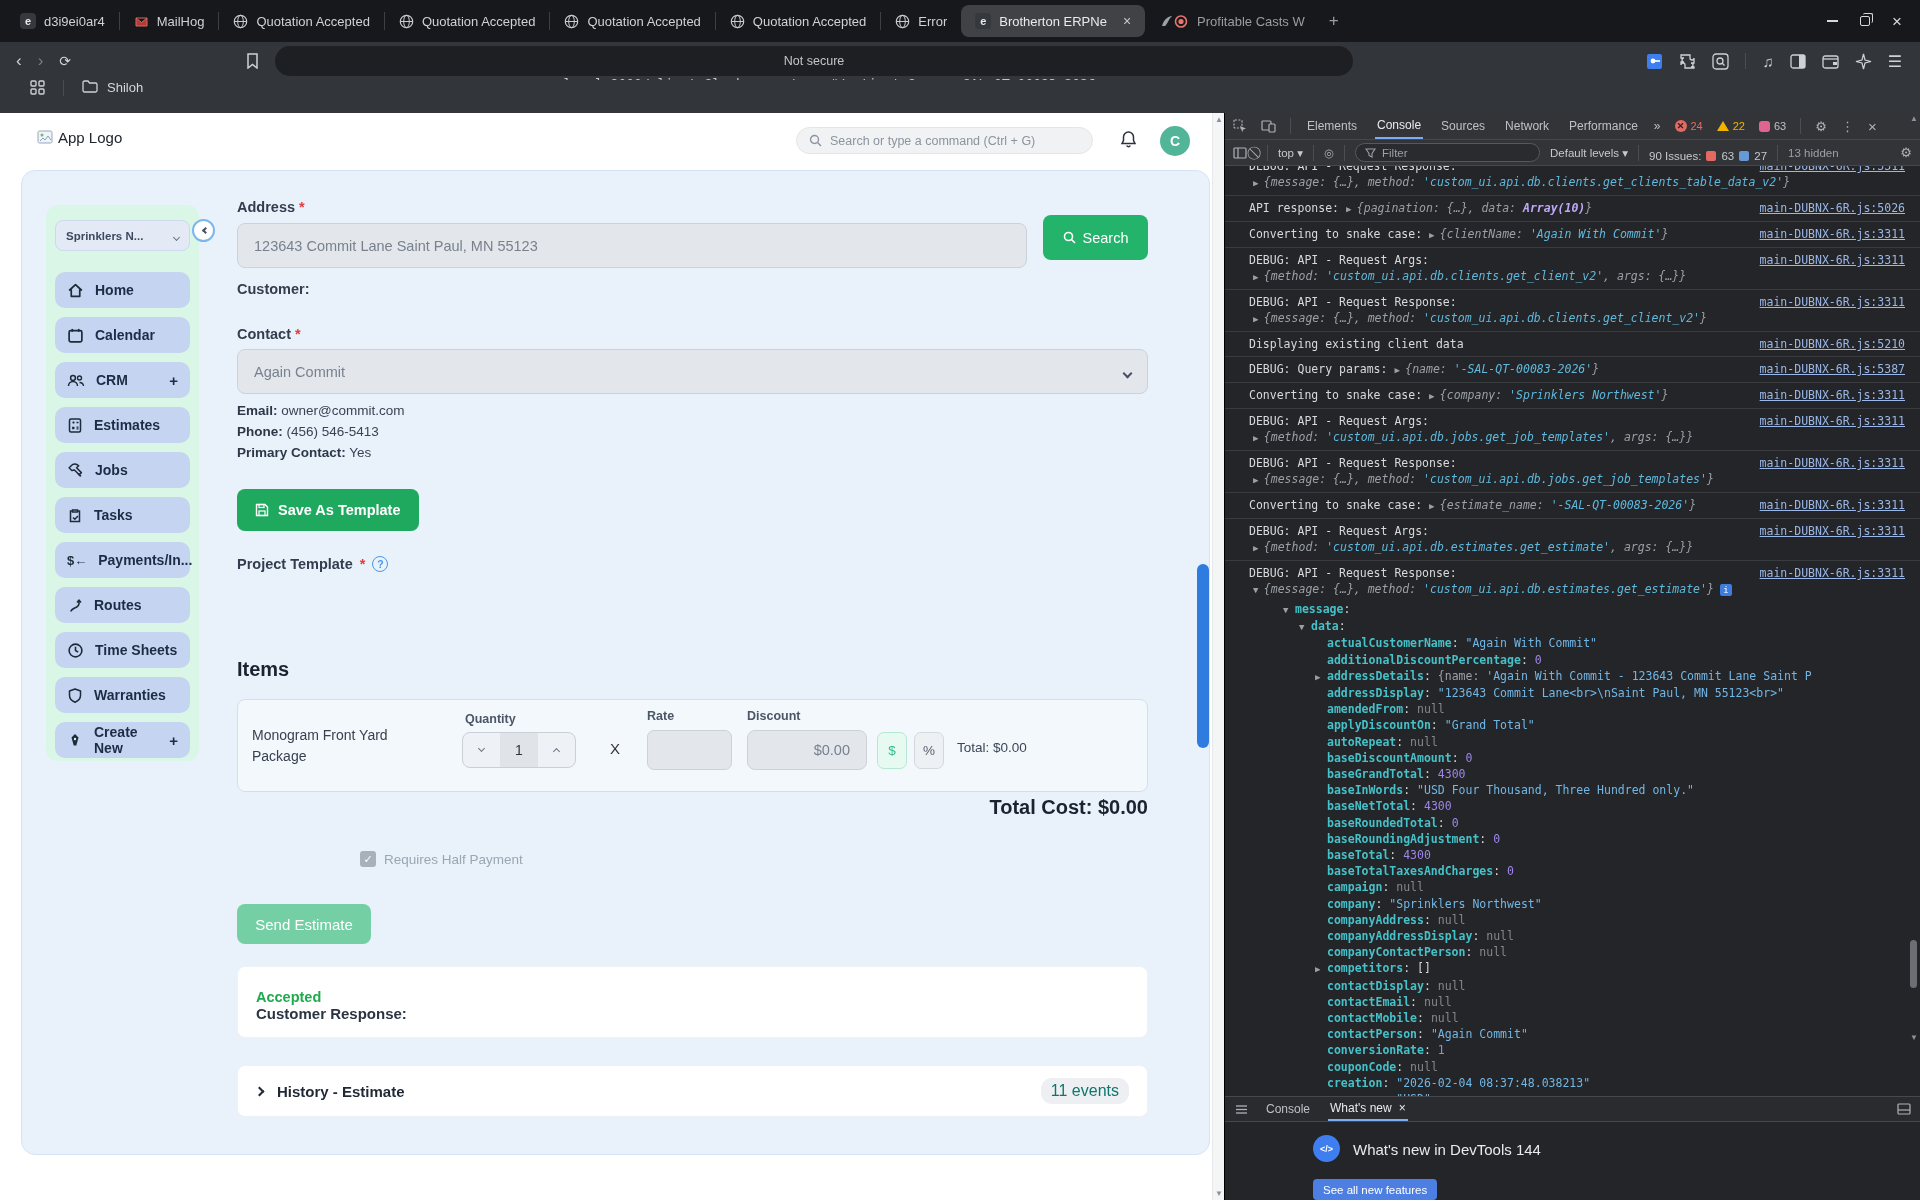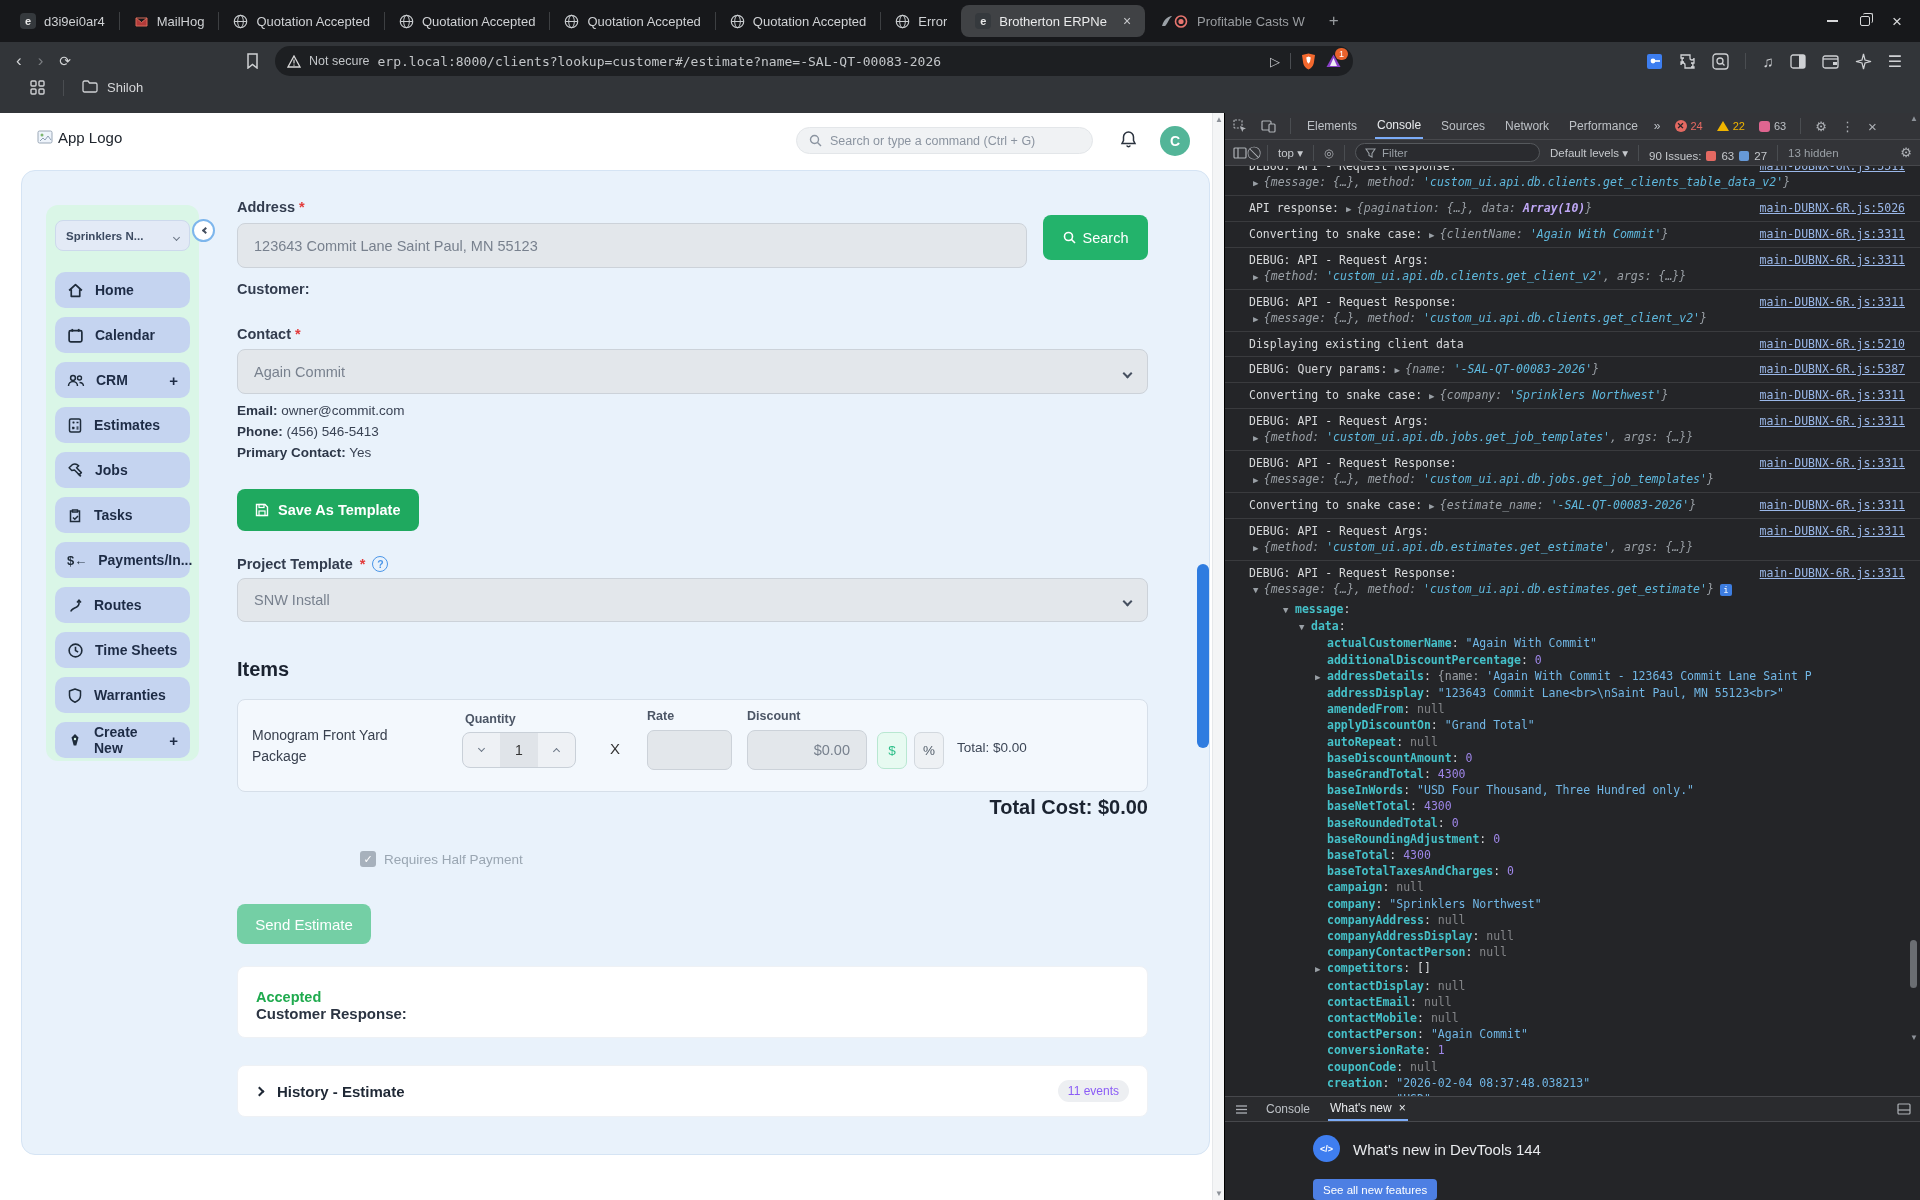--- a/index.html
+++ b/index.html
@@ -24,21 +24,21 @@
   .wrest { width:10px; height:10px; border:1.5px solid #d7d8da; border-radius:2px; position:relative; }
   .wrest:before { content:""; position:absolute; left:2px; top:-4px; width:9px; height:9px;
     border-top:1.5px solid #d7d8da; border-right:1.5px solid #d7d8da; border-radius:2px; }
   .wclose { font-size:17px; line-height:1; }
 
   #toolbar { position:absolute; left:0; top:42px; width:1920px; height:38px; background:#323539;
     display:flex; align-items:center; }
   .navic { color:#d2d4d6; font-size:17px; margin-left:16px; }
   .navic.dim { color:#7b7e82; }
   #urlpill { margin-left:16px; width:1078px; height:30px; background:#1d1f22; border-radius:15px;
-    display:flex; align-items:center; padding:0 12px; gap:8px; }
+    display:flex; align-items:center; padding:0 12px; gap:8px;flex-direction:column; }
   #urltext { color:#c3c6c9; font-size:13px; }
   .pillright { margin-left:auto; display:flex; align-items:center; gap:10px; }
   .vdiv { width:1px; height:16px; background:#4a4d51; }
   .badge1 { position:relative; }
   .badge1 .bnum { position:absolute; right:-7px; top:-6px; background:#e8622c; color:#fff; font-size:9px;
     border-radius:7px; padding:1px 4px; }
   #toolright { margin-left:auto; display:flex; align-items:center; gap:16px; padding-right:18px; color:#cfd1d4; }
 
   #bookmarks { position:absolute; left:0; top:80px; width:1920px; height:33px; background:#323539;
     display:flex; align-items:flex-start; color:#d6d7d9; font-size:13px; }
@@ -122,21 +122,21 @@
     display:flex; align-items:center; justify-content:center; }
   #sendbtn { position:absolute; left:0; top:733px; width:134px; height:40px; background:#74cfa5;
     border-radius:8px; color:#fff; font-size:15px; display:flex; align-items:center; justify-content:center; }
   #respcard { position:absolute; left:0; top:795px; width:911px; height:72px; background:#fff;
     border-radius:8px; border:1px solid #eef1f5; padding:14px 18px; }
   #resplabel { font-size:15px; font-weight:600; color:#2b3442; }
   #respval { font-size:14.5px; font-weight:bold; color:#1faa4e; margin-top:8px; }
   #histcard { position:absolute; left:0; top:894px; width:911px; height:52px; background:#fff;
     border-radius:8px; border:1px solid #eef1f5; display:flex; align-items:center; padding:0 18px; gap:10px; }
   #histlabel { font-size:15px; font-weight:bold; color:#1f2835; }
-  #histbadge { margin-left:auto; background:#edeff2; color:#8b5cf6; font-size:12px; border-radius:11px; padding:4px 10px; }
+  #histbadge { margin-left:auto; background:#edeff2; color:#0f766e; font-size:16px; border-radius:11px; padding:4px 10px; }
   #bluethumb { position:absolute; right:0; top:393px; width:12px; height:184px; background:#2e7ce0; border-radius:6px; }
   #pagescroll { position:absolute; left:1212px; top:0; width:12px; height:1087px; background:#f4f5f6;
     border-left:1px solid #e6e8ea; }
   #pagescroll .arr { position:absolute; left:2px; font-size:8px; color:#8d9299; }
 
   
   #devtools { position:absolute; left:1224px; top:113px; width:696px; height:1087px; background:#242528;
     border-left:1px solid #000; color:#d7d9db; }
   #dtbar1 { height:27px; background:#333438; border-bottom:1px solid #47484c; display:flex; align-items:center;
     font-size:12px; color:#bdc1c6; gap:14px; padding:0 8px; }
@@ -537,24 +537,20 @@
             <rect x="4" y="8" width="6" height="4.5" fill="none" stroke="#fff" stroke-width="1.2"></rect>
             <rect x="4" y="1.5" width="5" height="3" fill="none" stroke="#fff" stroke-width="1.2"></rect>
           </svg>
         <span>Save As Template</span>
       </div>
       <div id="projlabel" class="flabel">
         <span>Project Template</span> 
           <span class="req">*</span>
         <span class="qmark">?</span>
       </div>
-      <div id="projinput" class="ginput">
-          <span>SNW Install</span>
-          <span class="selchev"><span class="chev"></span></span>
-        </div>
       <div id="itemshead">Items</div>
 
       <div id="itemcard">
         <div id="itemname">Monogram Front Yard Package</div>
         <div class="collabel" style="left:227px;">Quantity</div>
         <div id="qtysteps">
           <div class="stepbtn">
               <span class="chev sm"></span>
             </div>
           <div id="qtyval">1</div>

